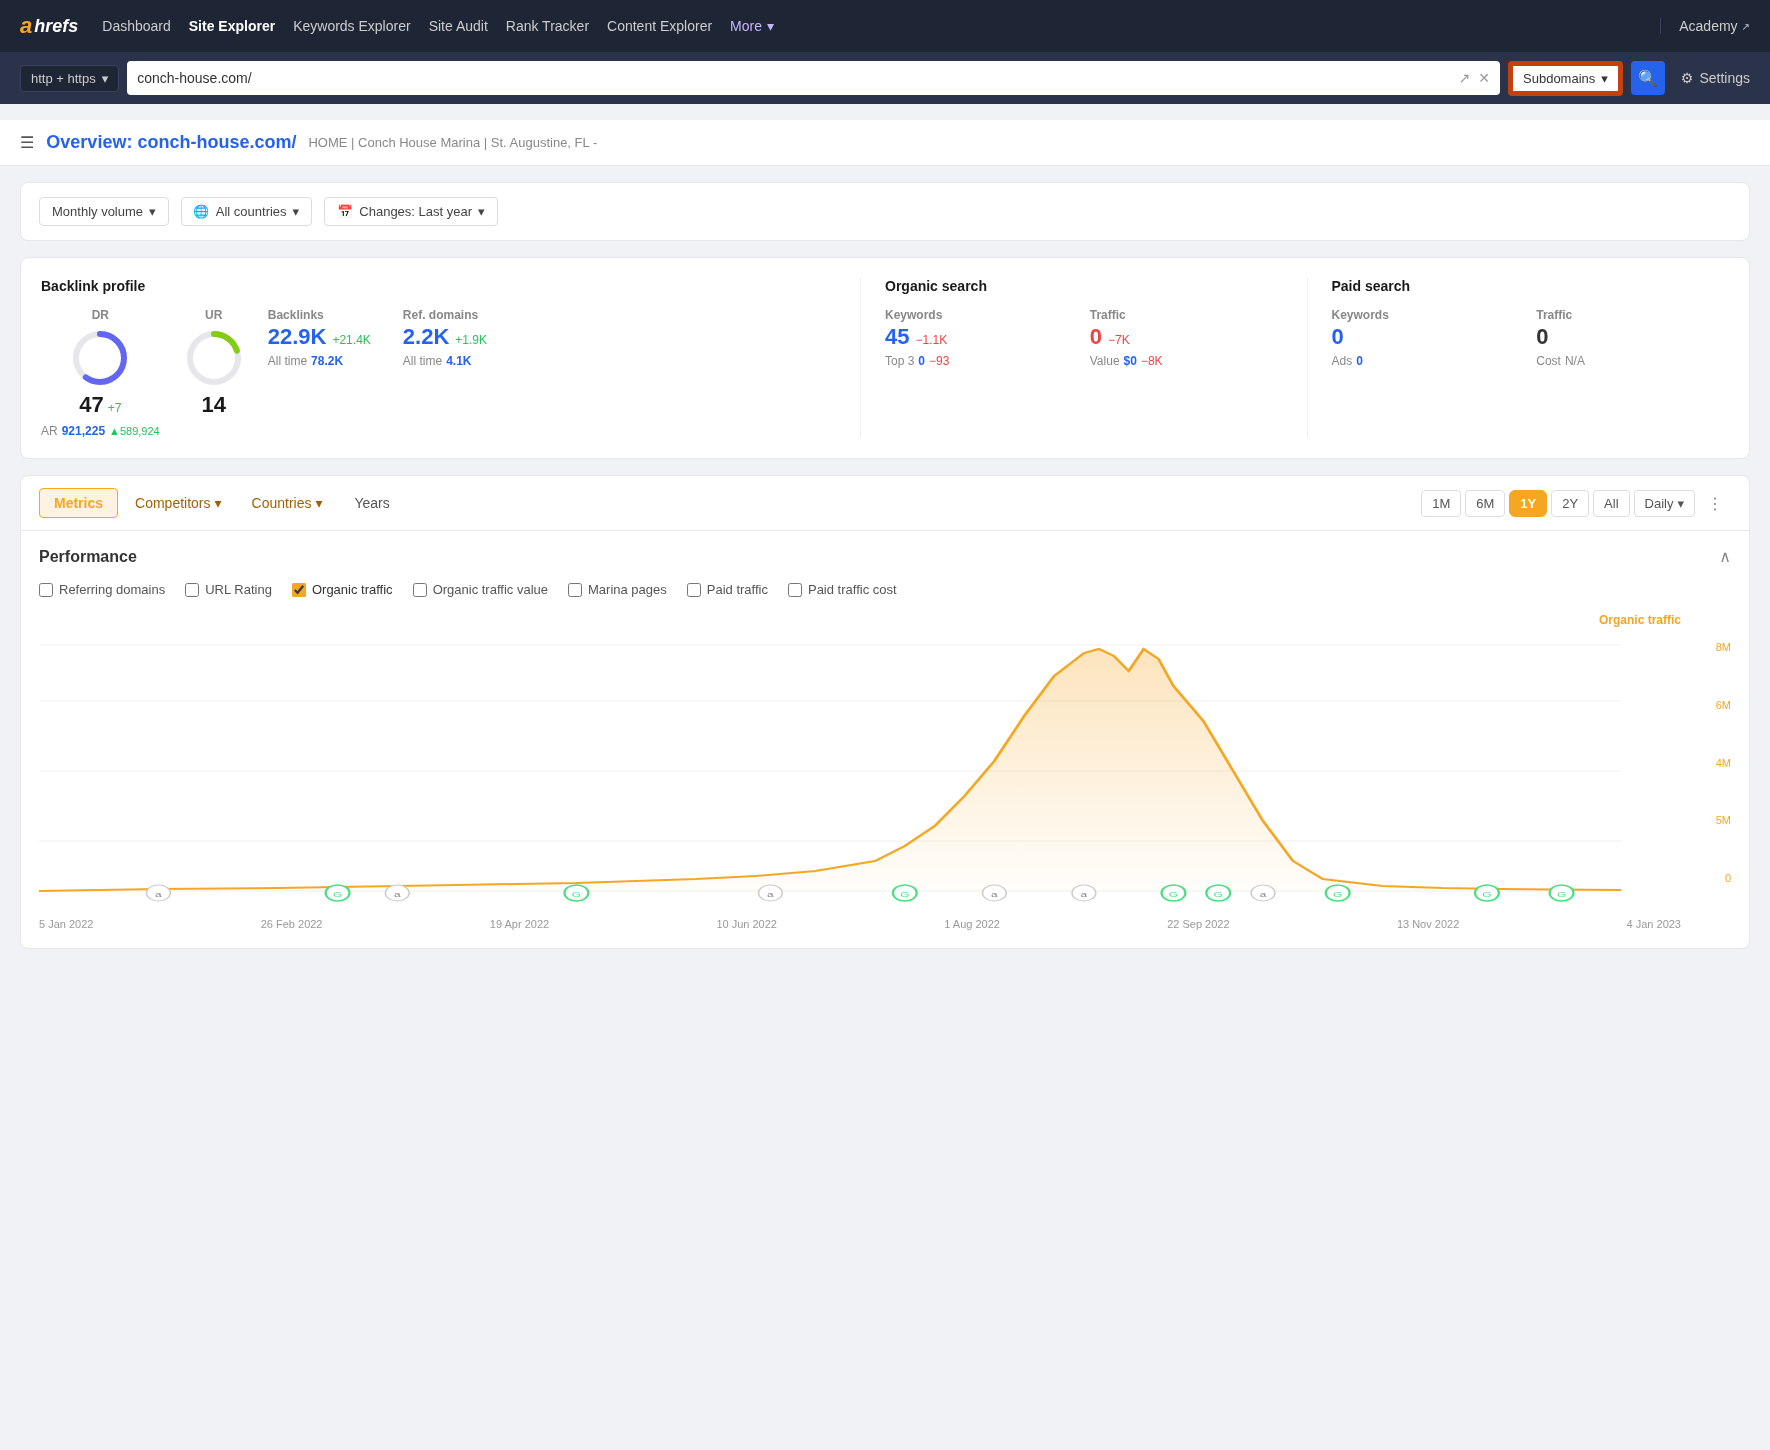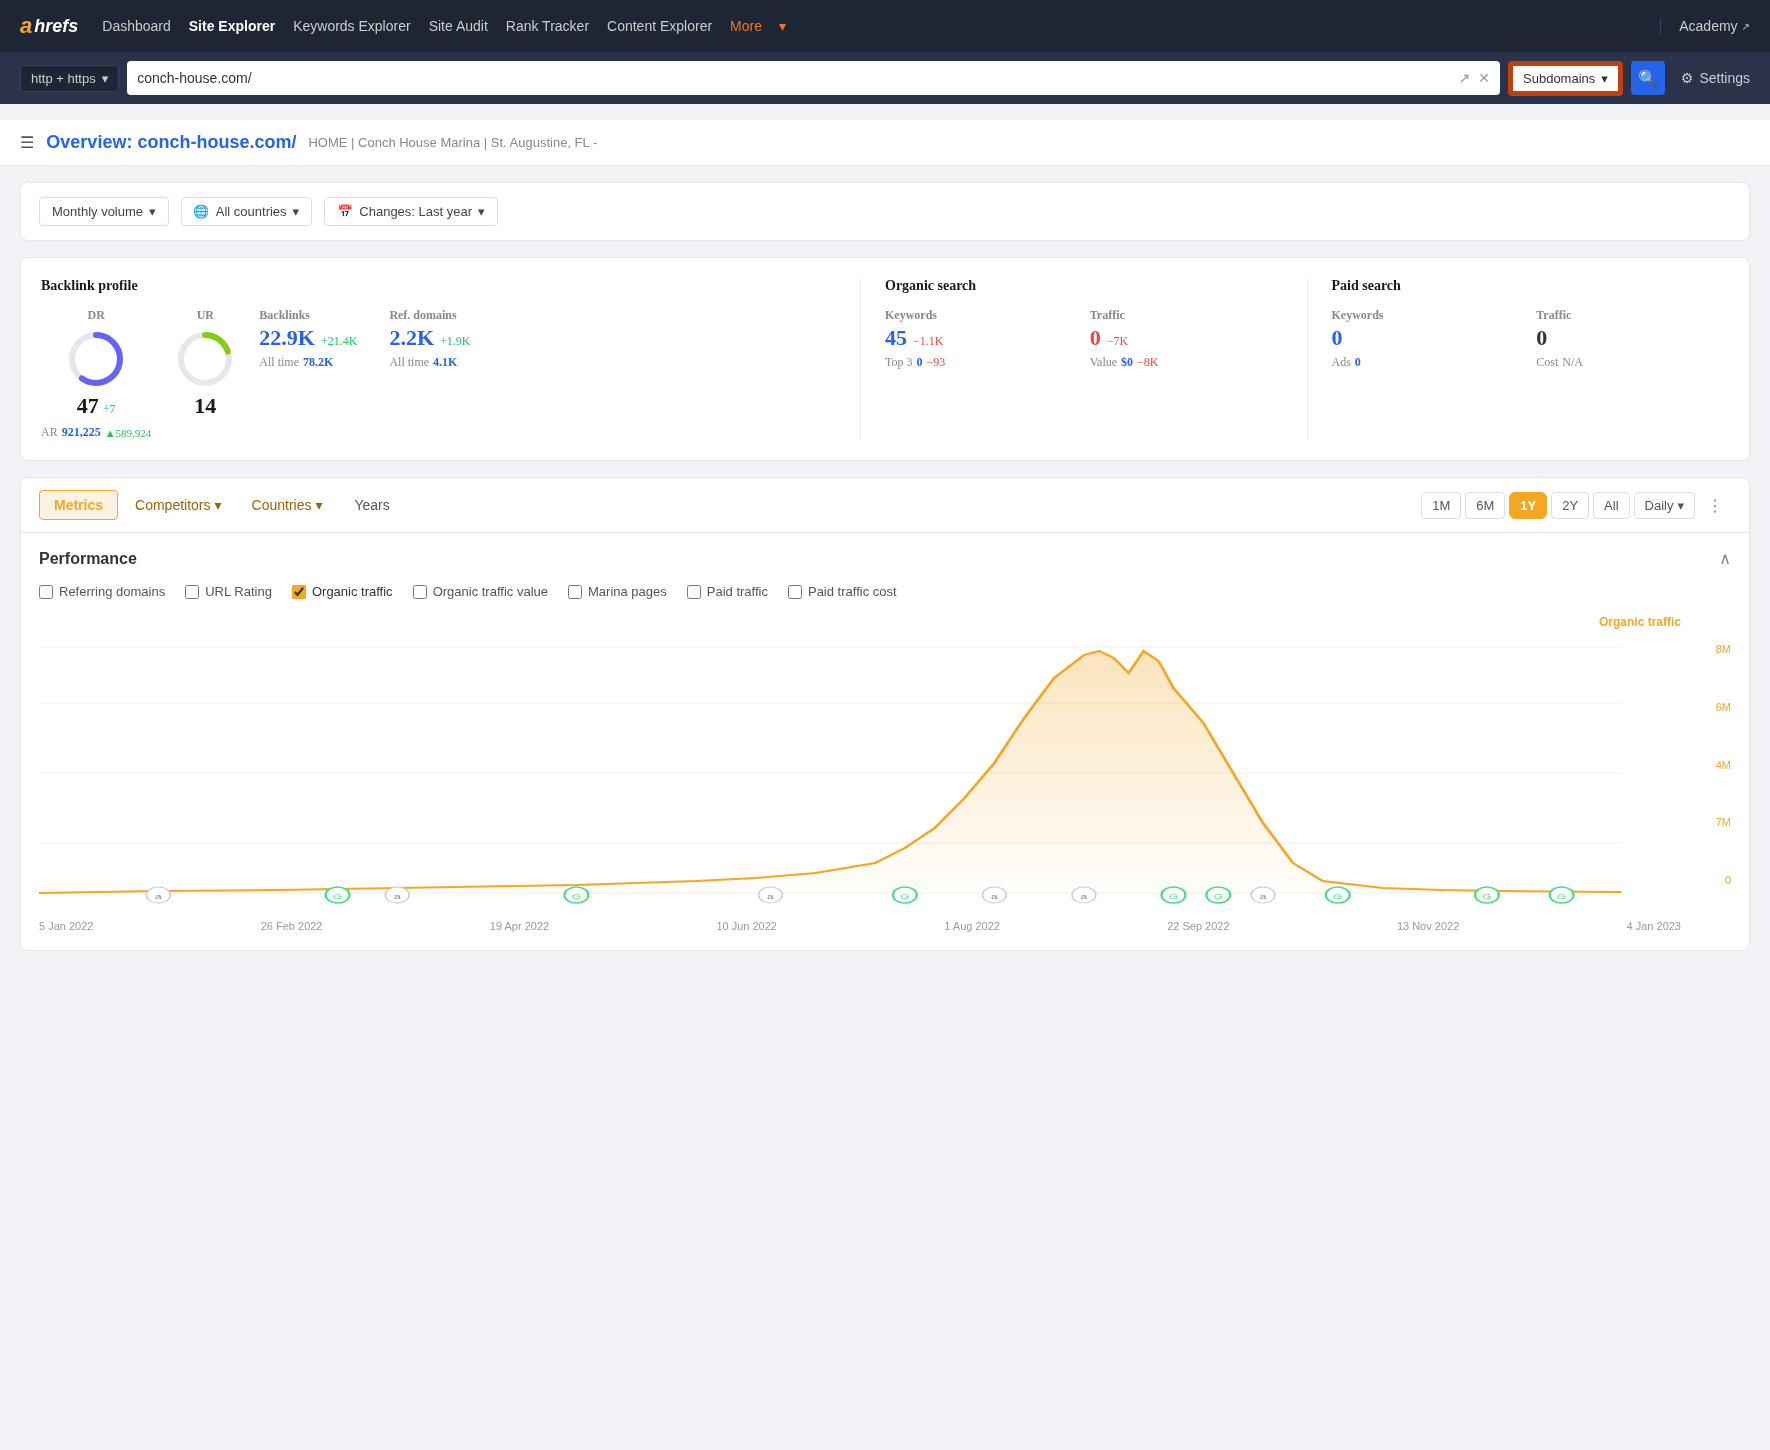--- a/index.html
+++ b/index.html
@@ -6,21 +6,21 @@
     body { font-family: -apple-system, BlinkMacSystemFont, 'Segoe UI', sans-serif; background: #f0f2f5; font-size: 14px; color: #333; }
 
     
     .top-nav { background: #1e2535; display: flex; align-items: center; padding: 0 20px; height: 52px; gap: 24px; }
     .logo { display: flex; align-items: center; gap: 2px; }
     .logo-a { color: #f5a623; font-size: 22px; font-weight: 900; font-style: italic; }
     .logo-hrefs { color: #fff; font-size: 18px; font-weight: 700; font-style: italic; }
     .nav-links { display: flex; gap: 18px; align-items: center; flex: 1; }
     .nav-link { color: #ccc; font-size: 14px; cursor: pointer; white-space: nowrap; }
     .nav-link.active { color: #fff; font-weight: 600; }
-    .nav-more { display: flex; align-items: center; gap: 17px; color: #f97316; cursor: pointer; }
+    .nav-more { display: flex; align-items: center; gap: 5px; color: #c4b5fd; cursor: pointer; }
     .nav-academy { color: #ccc; display: flex; align-items: center; gap: 4px; border-left: 1px solid #3a4060; padding-left: 18px; }
     .ext-icon { font-size: 10px; }
 
     
     .search-bar { background: #2a3349; display: flex; align-items: center; padding: 8px 20px; gap: 8px; height: 52px; }
     .protocol-select { background: #1e2535; color: #ccc; border: 1px solid #3a4060; border-radius: 4px; padding: 5px 10px; font-size: 13px; display: flex; align-items: center; gap: 6px; cursor: pointer; white-space: nowrap; }
     .search-input-wrap { flex: 1; background: #fff; border-radius: 4px; display: flex; align-items: center; padding: 0 10px; height: 34px; gap: 8px; }
     .search-input { border: none; outline: none; flex: 1; font-size: 14px; color: #333; }
     .search-icon-btn { color: #999; cursor: pointer; font-size: 14px; }
     .close-icon-btn { color: #999; cursor: pointer; }
@@ -36,21 +36,21 @@
     .hamburger { font-size: 16px; cursor: pointer; color: #555; }
     .page-title { font-size: 18px; font-weight: 700; color: #1a1a1a; }
     .page-title span { color: #2563eb; }
     .breadcrumb-text { color: #888; font-size: 13px; }
 
     
     .filters-bar { background: #fff; border-radius: 8px; padding: 14px 18px; margin-bottom: 16px; display: flex; align-items: center; gap: 12px; border: 1px solid #e5e7eb; }
     .filter-btn { display: flex; align-items: center; gap: 6px; border: 1px solid #ddd; border-radius: 4px; padding: 6px 12px; background: #fff; cursor: pointer; font-size: 13px; color: #444; }
 
     
-    .stats-section { background: #fff; border-radius: 8px; padding: 20px; margin-bottom: 16px; border: 1px solid #e5e7eb; font-family: Liberation Serif, serif; }
+    .stats-section { background: #fff; border-radius: 8px; padding: 20px; margin-bottom: 16px; border: 1px solid #e5e7eb; }
     .stats-grid { display: flex; gap: 0; }
     .stats-col-backlink { flex: 2; border-right: 1px solid #eee; padding-right: 24px; }
     .stats-col-organic { flex: 1; border-right: 1px solid #eee; padding: 0 24px; }
     .stats-col-paid { flex: 1; padding-left: 24px; }
     .section-label { font-size: 14px; font-weight: 700; color: #1a1a1a; margin-bottom: 14px; }
     .backlink-inner { display: flex; align-items: flex-start; gap: 24px; }
 
     
     .metric-circle { display: flex; flex-direction: column; align-items: center; gap: 4px; }
     .circle-wrap { position: relative; width: 60px; height: 60px; }
@@ -432,21 +432,21 @@
 
             <circle cx="1020" cy="262" r="8" fill="#fff" stroke="#4ade80" stroke-width="1.5"></circle>
             <text x="1020" y="266" text-anchor="middle" font-size="8" fill="#4ade80">G</text>
           </svg>
         </div>
 
         <div style="width:50px; display:flex; flex-direction:column; justify-content:space-between; padding:10px 0 30px; align-items:flex-end;">
           <span style="font-size:11px;color:#f5a623;">8M</span>
           <span style="font-size:11px;color:#f5a623;">6M</span>
           <span style="font-size:11px;color:#f5a623;">4M</span>
-          <span style="font-size:11px;color:#f5a623;">7M</span>
+          <span style="font-size:11px;color:#f5a623;">5M</span>
           <span style="font-size:11px;color:#f5a623;">0</span>
         </div>
       </div>
 
       <div style="display:flex; justify-content:space-between; padding: 4px 0 0 0; padding-right:50px;">
         <span style="font-size:11px;color:#999;">5 Jan 2022</span>
         <span style="font-size:11px;color:#999;">26 Feb 2022</span>
         <span style="font-size:11px;color:#999;">19 Apr 2022</span>
         <span style="font-size:11px;color:#999;">10 Jun 2022</span>
         <span style="font-size:11px;color:#999;">1 Aug 2022</span>

